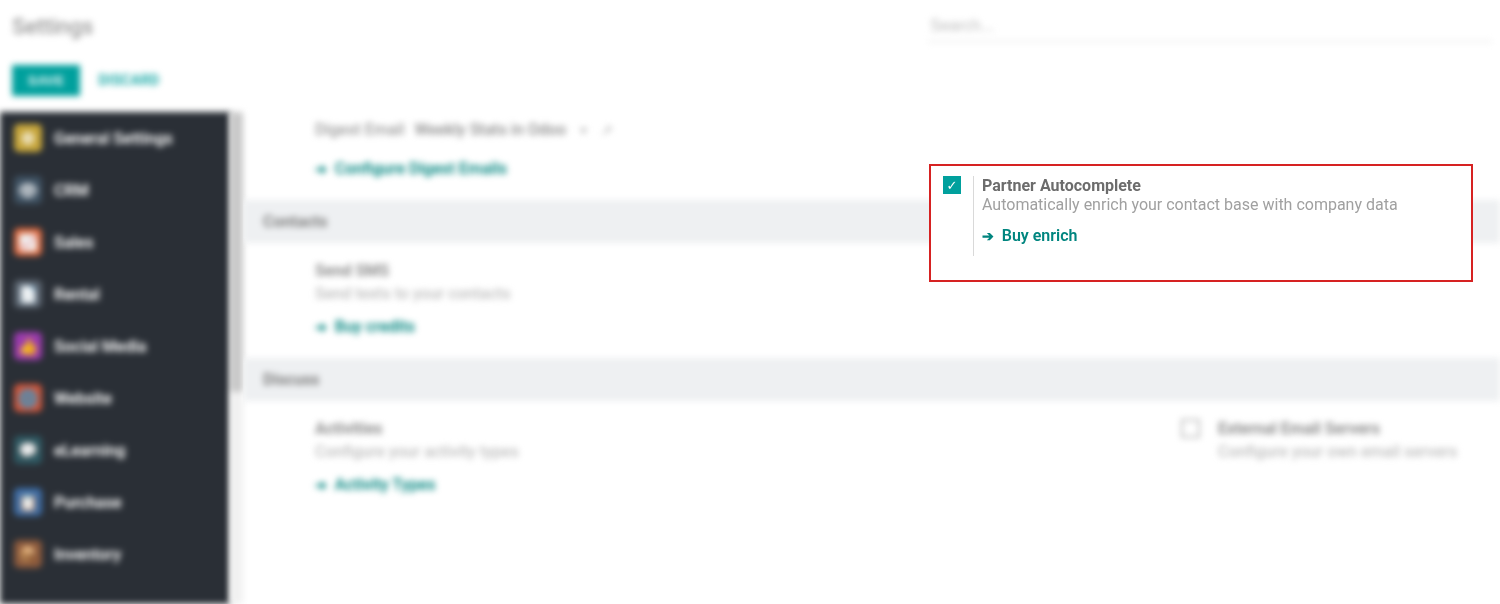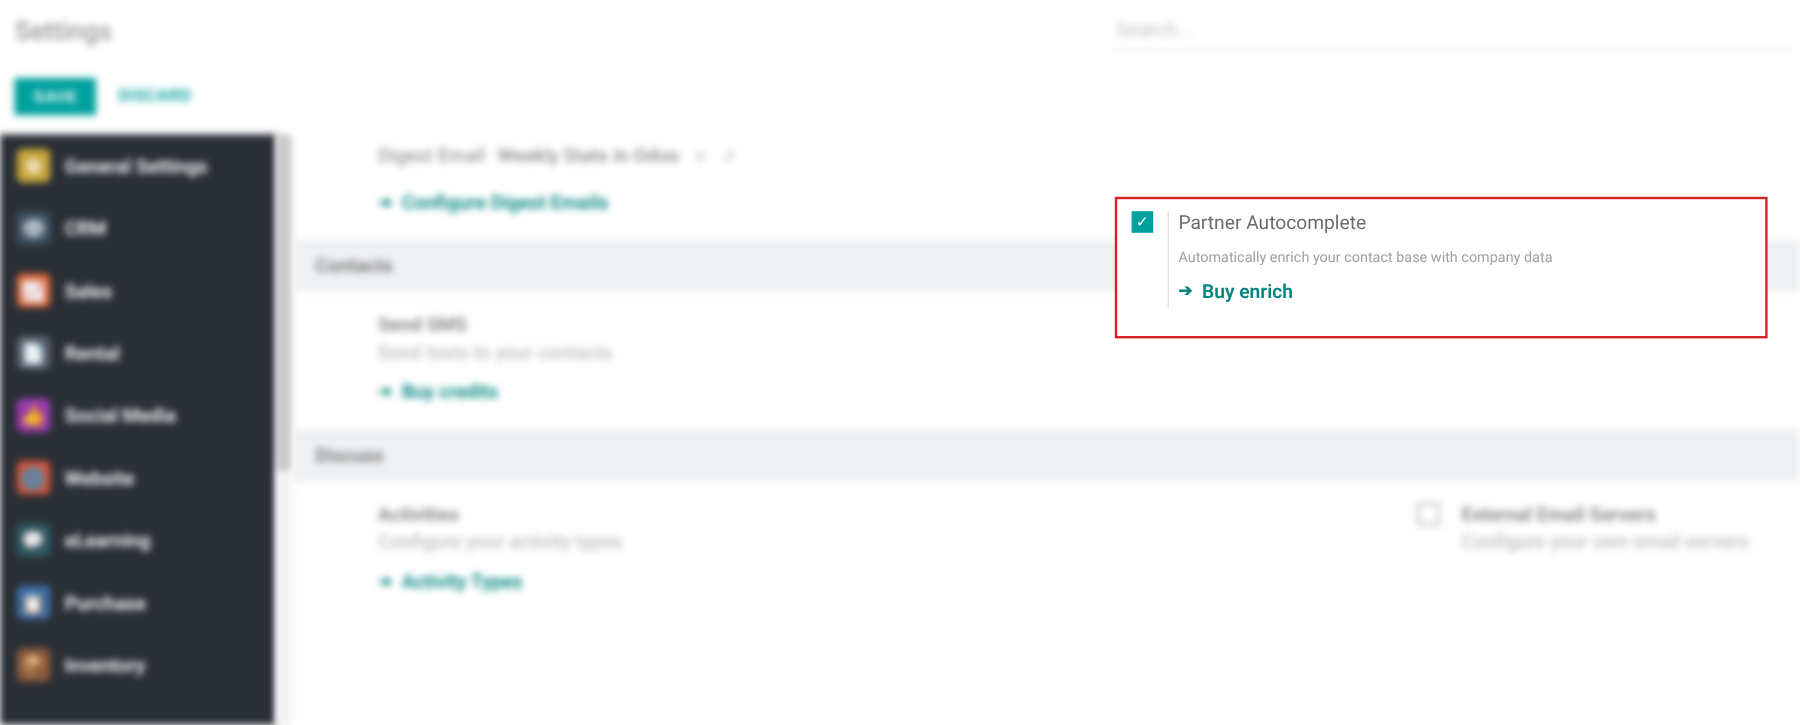--- a/index.html
+++ b/index.html
@@ -62,22 +62,22 @@
   .setting-title{color:#8c8c8c;font-size:16px;font-weight:700}
   .setting-sub{color:#bdbdbd;font-size:16px;font-weight:500;margin-top:4px}
 
   
   .highlight{position:absolute;right:27px;top:164px;width:540px;height:104px;
     border:2px solid #d62222;background:#fff;display:flex;padding-top:10px}
   .highlight .chkcol{width:42px;display:flex;justify-content:center}
   .chk{width:18px;height:18px;background:#00a09d;display:flex;
     align-items:center;justify-content:center;color:#fff;font-size:13px}
   .highlight .divider{width:1px;background:#d9d9d9;margin:0 8px 0 0;height:80px}
-  .pa-title{color:#6c6c6c;font-size:16px;font-weight:400}
-  .pa-sub{color:#a0a0a0;font-size:12px;margin-top:12px}
+  .pa-title{color:#6c6c6c;font-size:16px;font-weight:700}
+  .pa-sub{color:#a0a0a0;font-size:16px;margin-top:0}
   .pa-link{color:#00857f;font-weight:600;font-size:16px;margin-top:12px;
     display:inline-flex;align-items:center;gap:8px;cursor:pointer}
 
   .chk-empty{width:15px;height:15px;border:2px solid #bdbdbd;display:inline-block}
 </style>
 </head>
 <body>
 
 <div class="topbar blur">
   <div class="title">Settings</div>

